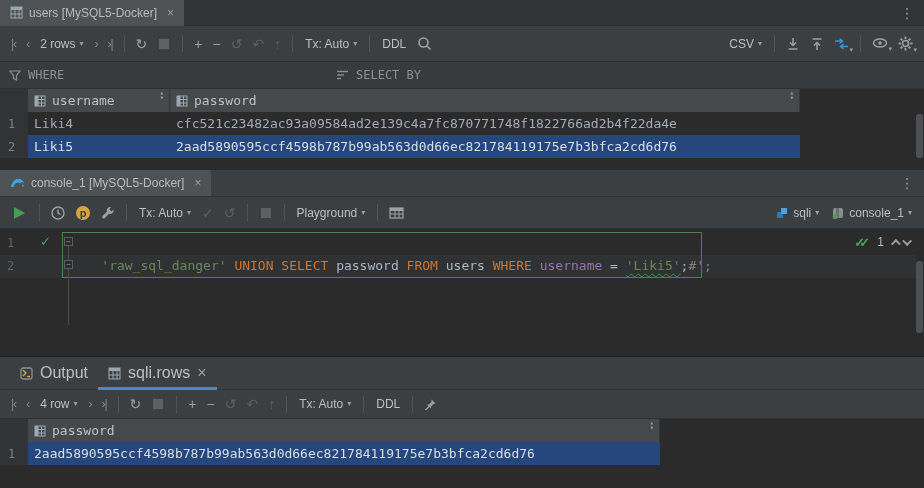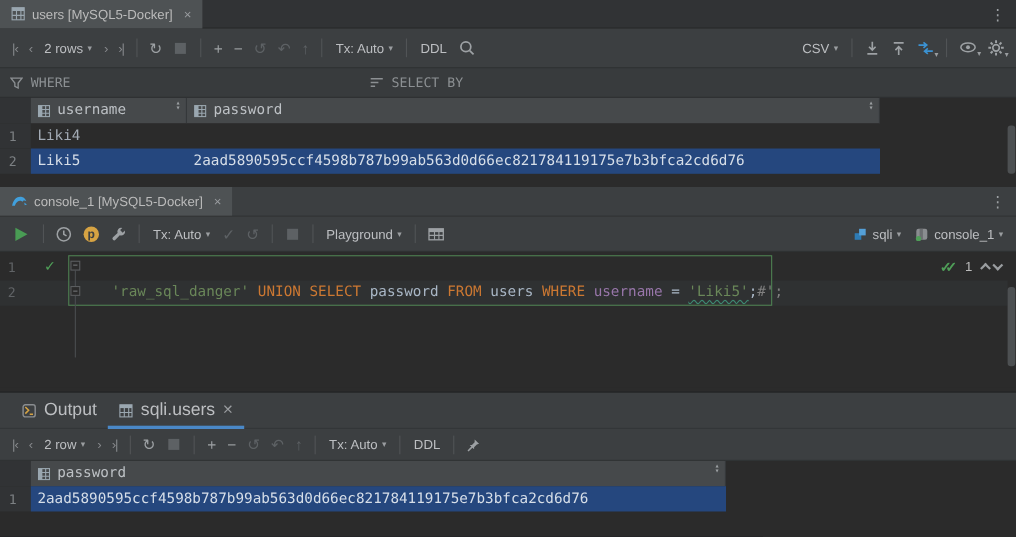--- a/index.html
+++ b/index.html
@@ -234,20 +234,21 @@
       <span class="sortw">
         <span>▴</span>
         <span>▾</span>
       </span>
     </div>
   </div>
 
   <div class="grow" style="top:112px;">
     <div class="gnum">1</div>
     <div class="gcell" style="width:142px;">Liki4</div>
+    <div class="gcell" style="width:630px;">cfc521c23482ac93a09584ad2e139c4a7fc870771748f1822766ad2b4f22da4e</div>
   </div>
   <div class="grow row-sel" style="top:135px;">
     <div class="gnum">2</div>
     <div class="gcell" style="width:142px;">Liki5</div>
     <div class="gcell" style="width:630px;">2aad5890595ccf4598b787b99ab563d0d66ec821784119175e7b3bfca2cd6d76</div>
   </div>
   <div class="vthumb" style="top:114px; height:44px;"></div>
 
   <div class="bar tabbar2">
     <div class="etab">
@@ -355,31 +356,31 @@
       <span>Output</span>
     </div>
     <div class="btab">
       <svg width="13" height="13" viewBox="0 0 13 13">
         <rect x="1" y="1" width="11" height="11" fill="none" stroke="#9aa7b0" stroke-width="1"></rect>
         <rect x="1" y="1" width="11" height="3" fill="#9aa7b0"></rect>
         <line x1="5" y1="4" x2="5" y2="12" stroke="#9aa7b0"></line>
         <line x1="9" y1="4" x2="9" y2="12" stroke="#9aa7b0"></line>
         <line x1="1" y1="8" x2="12" y2="8" stroke="#9aa7b0"></line>
       </svg>
-      <span>sqli.users</span>
+      <span>sqli.rows</span>
       <span class="close" style="color:#9a9da0;">×</span>
       <span class="underline"></span>
     </div>
   </div>
 
   <div class="bar toolbar3">
     <span class="navg">|‹</span>
     <span class="navg">‹</span>
     <span class="dd">
-      <span>2 row</span>
+      <span>4 row</span>
       <span class="chev">▾</span>
     </span>
     <span class="navg">›</span>
     <span class="navg">›|</span>
     <span class="sep"></span>
     <span class="tbtn">↻</span>
     <span class="stop-sq"></span>
     <span class="sep"></span>
     <span class="tbtn">+</span>
     <span class="tbtn">−</span>

